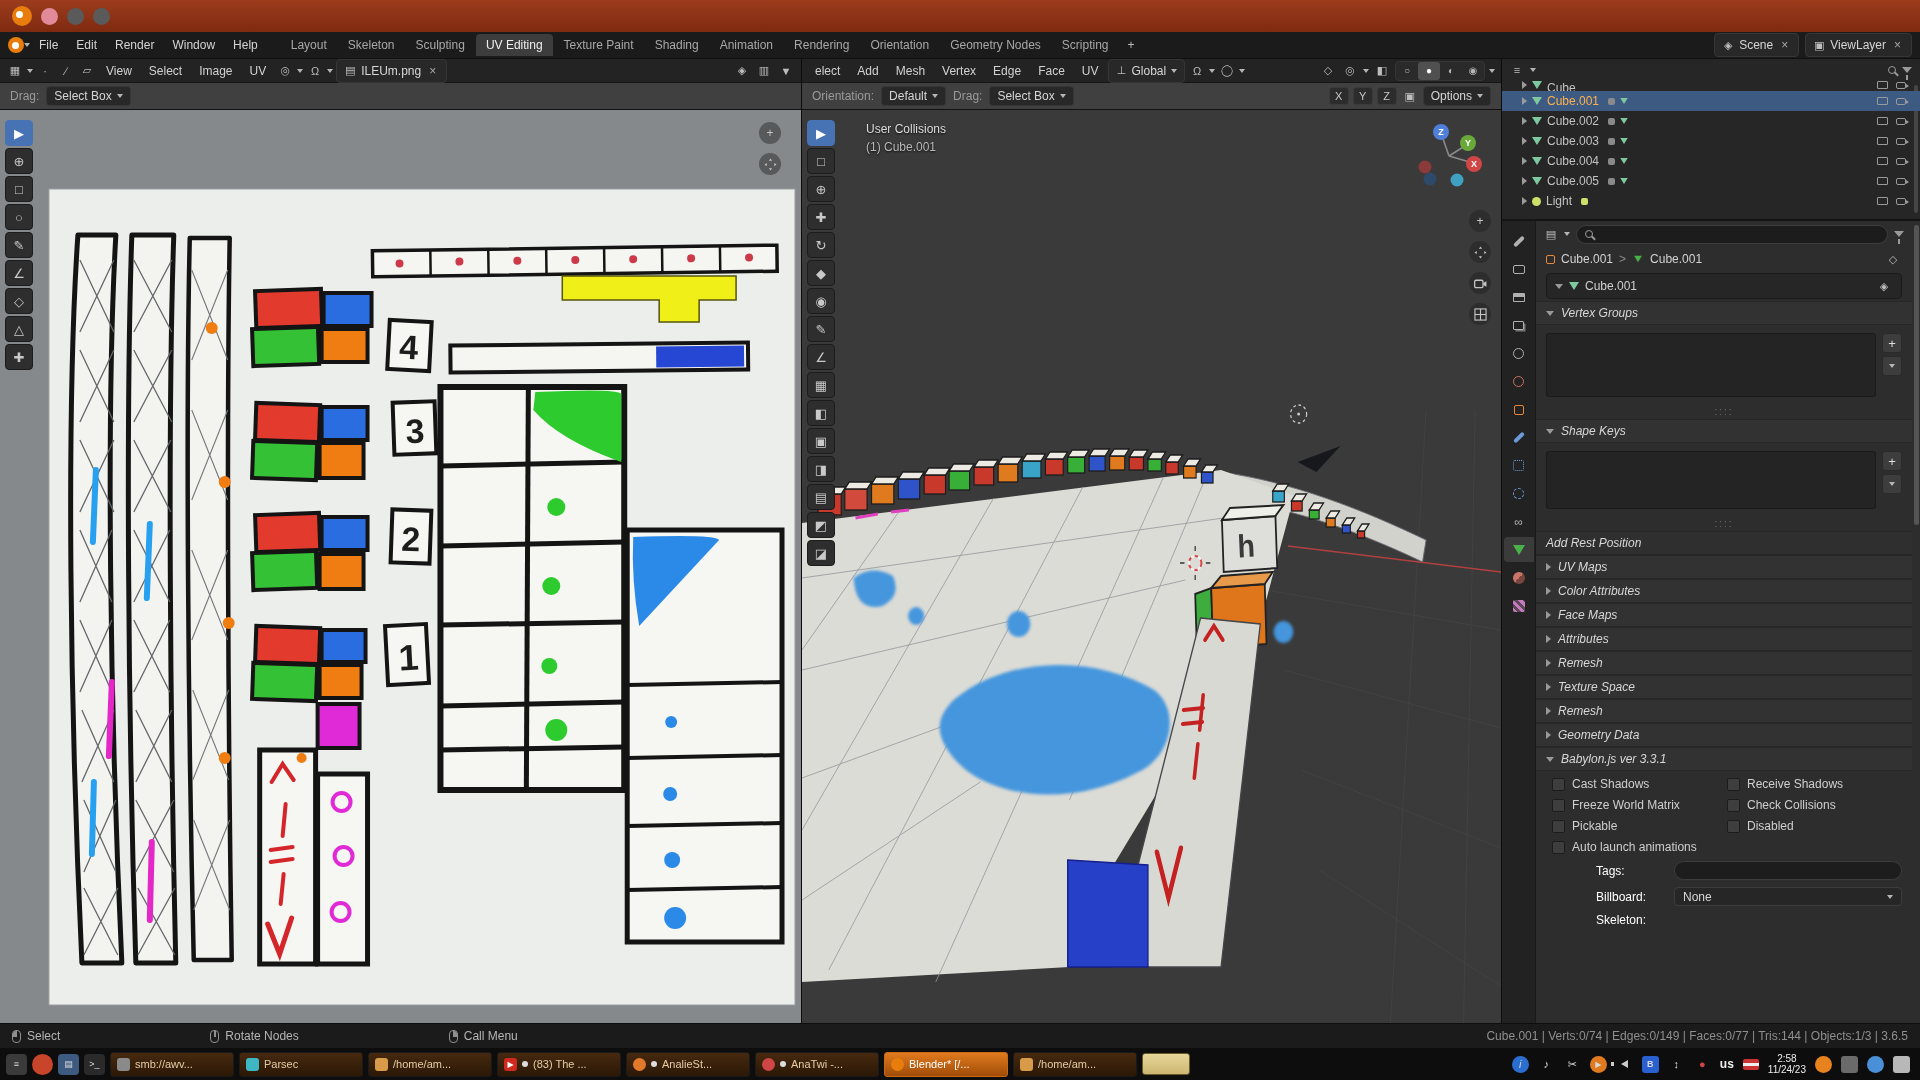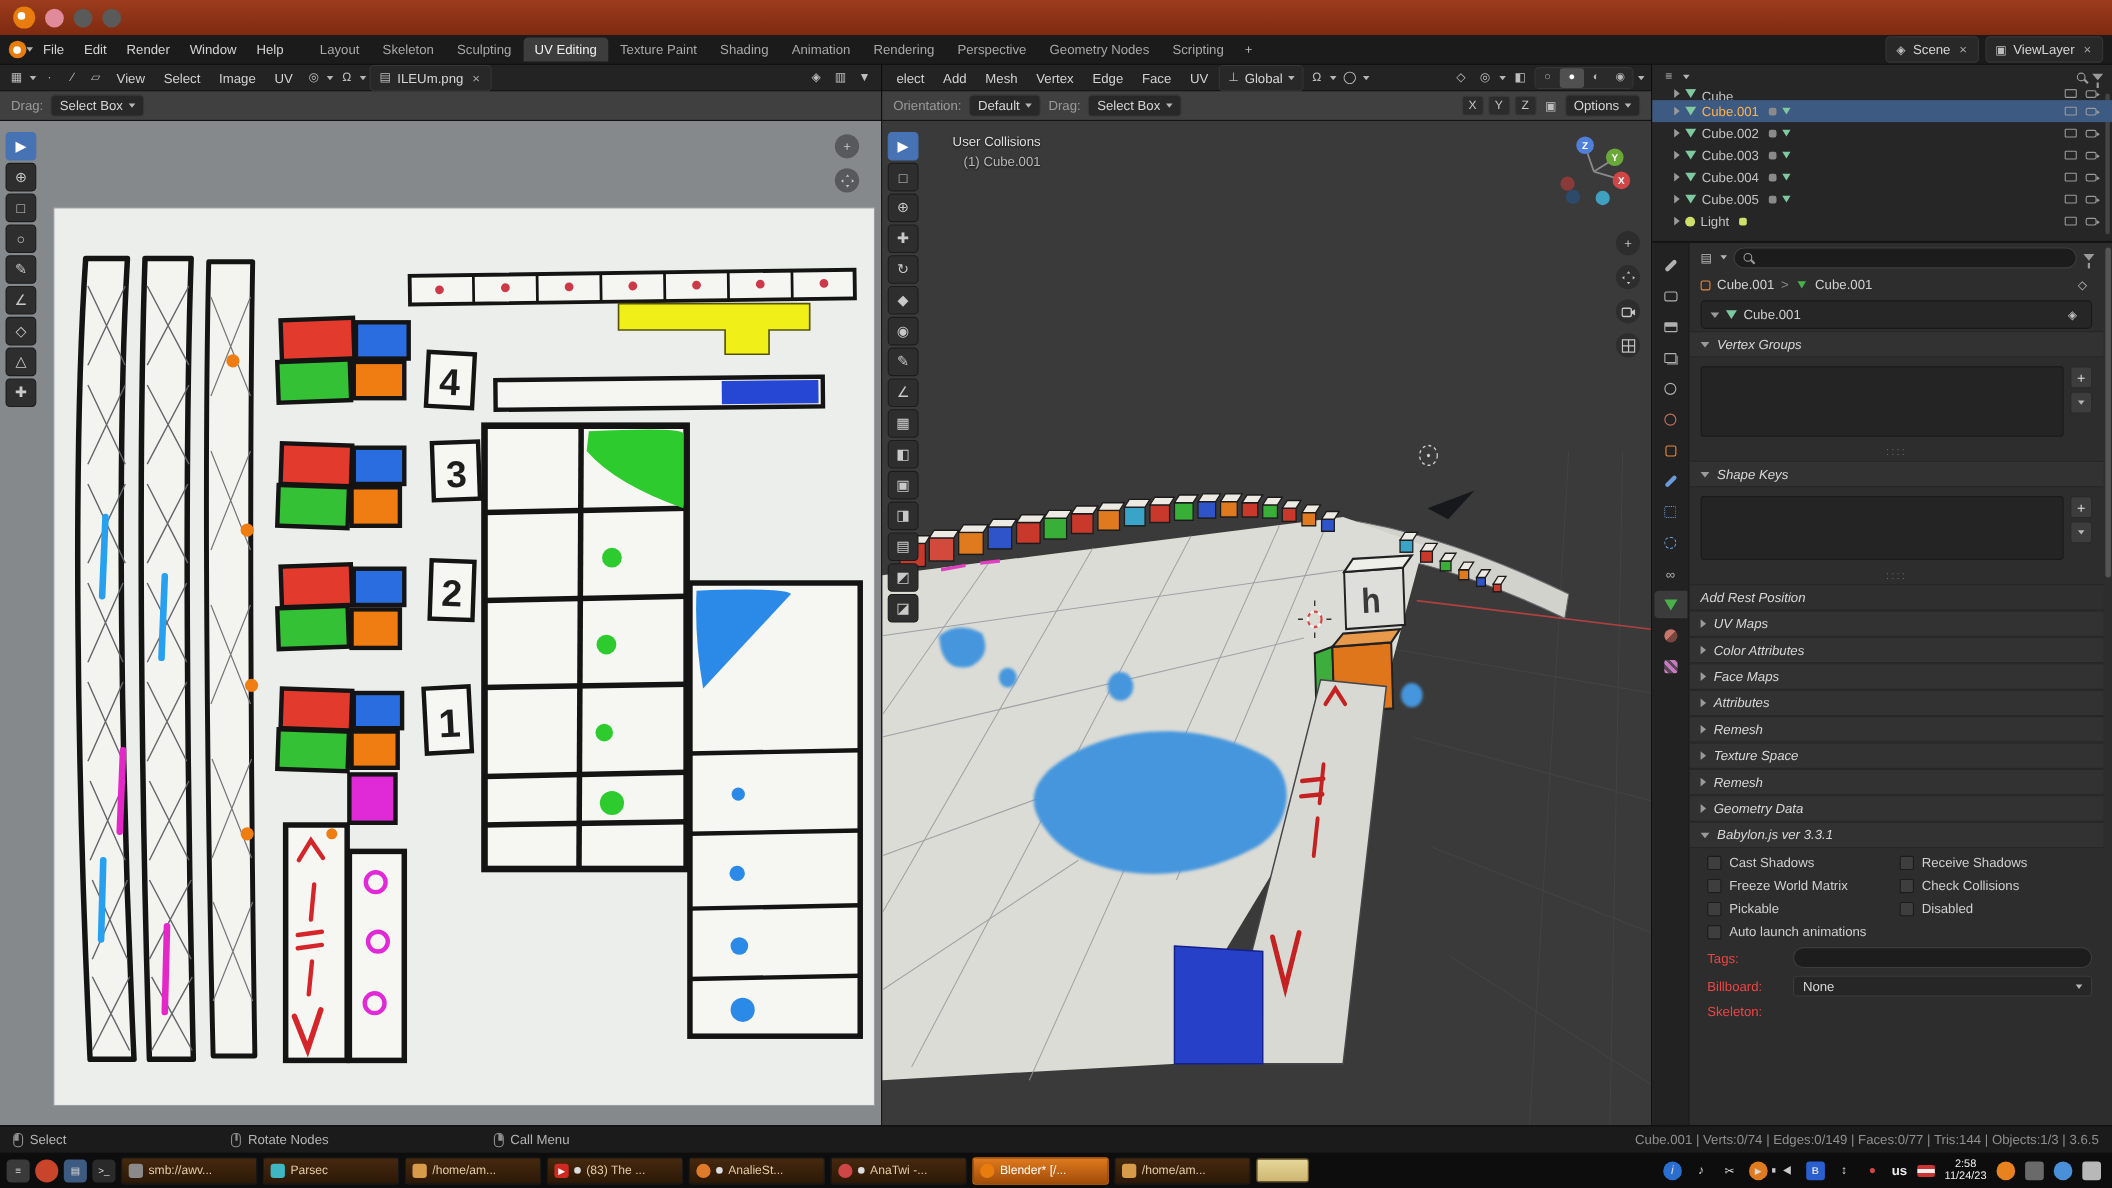--- a/index.html
+++ b/index.html
@@ -24,21 +24,21 @@
   .ws-plus{padding:3px 8px;color:#bdbdbd;}
   .mb-right{margin-left:auto;display:flex;align-items:center;gap:6px;}
   .dd{display:inline-flex;align-items:center;gap:5px;background:#282828;border:1px solid #363636;border-radius:4px;padding:2px 7px;color:#d6d6d6;white-space:nowrap;}
   .caret{width:0;height:0;border-left:3px solid transparent;border-right:3px solid transparent;border-top:4px solid #b5b5b5;display:inline-block;}
   .ibox{min-width:18px;height:18px;display:inline-flex;align-items:center;justify-content:center;color:#bdbdbd;border-radius:3px;font-size:11px;}
   .xbtn{color:#a8a8a8;padding:0 3px;}
 
   
   .workspace{position:absolute;top:59px;left:0;right:0;bottom:57px;display:flex;}
   .uv-area{width:802px;display:flex;flex-direction:column;border-right:1px solid #0c0c0c;}
-  .vp-area{width:700px;display:flex;flex-direction:column;border-right:1px solid #0c0c0c;text-align:right;}
+  .vp-area{width:700px;display:flex;flex-direction:column;border-right:1px solid #0c0c0c;}
   .right-panel{flex:1;display:flex;flex-direction:column;background:#2d2d2d;}
 
   .editor-header{height:24px;background:#232323;display:flex;align-items:center;gap:3px;padding:0 6px;border-bottom:1px solid #151515;white-space:nowrap;}
   .tool-row{height:27px;background:#404040;display:flex;align-items:center;gap:7px;padding:0 10px;border-bottom:1px solid #121212;}
   .hdr-menu{padding:3px 7px;border-radius:3px;color:#d2d2d2;}
   .hdr-right{margin-left:auto;display:flex;align-items:center;gap:4px;}
   .dim-label{color:#9a9a9a;}
   .axis-btn{width:20px;height:18px;background:#2c2c2c;border:1px solid #3a3a3a;border-radius:3px;display:flex;align-items:center;justify-content:center;color:#c8c8c8;font-size:11px;}
   .shade-group{display:flex;background:#2a2a2a;border-radius:4px;border:1px solid #363636;}
   .shade-btn{width:22px;height:18px;display:flex;align-items:center;justify-content:center;color:#b5b5b5;font-size:10px;}
@@ -117,21 +117,21 @@
   .vg-body{height:94px;}
   .sk-body{height:88px;}
   .listbox{position:absolute;left:10px;right:36px;top:8px;bottom:22px;background:#242424;border:1px solid #1a1a1a;border-radius:3px;}
   .side-btns{position:absolute;right:10px;top:8px;display:flex;flex-direction:column;gap:3px;}
   .sq-btn{width:20px;height:20px;background:#3d3d3d;border:1px solid #2a2a2a;border-radius:3px;display:flex;align-items:center;justify-content:center;color:#ddd;font-size:13px;}
   .grip{position:absolute;left:0;right:0;bottom:2px;text-align:center;color:#6a6a6a;letter-spacing:2px;font-size:10px;line-height:10px;}
   .bb-grid{display:grid;grid-template-columns:1fr 1fr;padding:6px 10px 2px 16px;row-gap:7px;}
   .bb-item{display:flex;align-items:center;gap:7px;color:#cfcfcf;}
   .cb{width:13px;height:13px;background:#3e3e3e;border:1px solid #1c1c1c;border-radius:2px;flex:0 0 auto;}
   .bb-row{display:flex;align-items:center;gap:8px;padding:5px 10px 2px 16px;}
-  .bb-rowlabel{width:70px;color:#ef4444;}
+  .bb-rowlabel{width:70px;color:#ffffff;margin-left:44px;}
   .bb-field{flex:1;height:19px;background:#1d1d1d;border:1px solid #3c3c3c;border-radius:10px;}
   .bb-select{flex:1;height:19px;background:#262626;border:1px solid #3c3c3c;border-radius:4px;display:flex;align-items:center;justify-content:space-between;padding:0 8px;color:#d8d8d8;}
   .prop-scroll{position:absolute;right:1px;top:4px;width:5px;height:300px;background:#555;border-radius:3px;}
 
   
   .statusbar{position:absolute;left:0;right:0;bottom:32px;height:25px;background:#1b1b1b;border-top:1px solid #0e0e0e;display:flex;align-items:center;padding:0 12px;}
   .sb-item{display:flex;align-items:center;gap:6px;margin-right:150px;color:#b5b5b5;}
   .mbtn{width:9px;height:13px;border:1px solid #8f8f8f;border-radius:4px;position:relative;display:inline-block;}
   .mbtn.l::before{content:"";position:absolute;left:0;top:0;width:4px;height:6px;background:#8f8f8f;border-radius:3px 0 0 0;}
   .mbtn.m::before{content:"";position:absolute;left:3px;top:0;width:2px;height:6px;background:#8f8f8f;}
@@ -175,21 +175,21 @@
     <span class="menu-item">Help</span>
     <div class="ws-tabs">
       <span class="ws-tab">Layout</span>
       <span class="ws-tab">Skeleton</span>
       <span class="ws-tab">Sculpting</span>
       <span class="ws-tab active">UV Editing</span>
       <span class="ws-tab">Texture Paint</span>
       <span class="ws-tab">Shading</span>
       <span class="ws-tab">Animation</span>
       <span class="ws-tab">Rendering</span>
-      <span class="ws-tab">Perspective</span>
+      <span class="ws-tab">Orientation</span>
       <span class="ws-tab">Geometry Nodes</span>
       <span class="ws-tab">Scripting</span>
       <span class="ws-plus">+</span>
     </div>
     <div class="mb-right">
       <div class="dd">
         <span class="ibox" style="min-width:12px">◈</span>
         <span>Scene</span>
         <span class="xbtn">×</span>
       </div>

